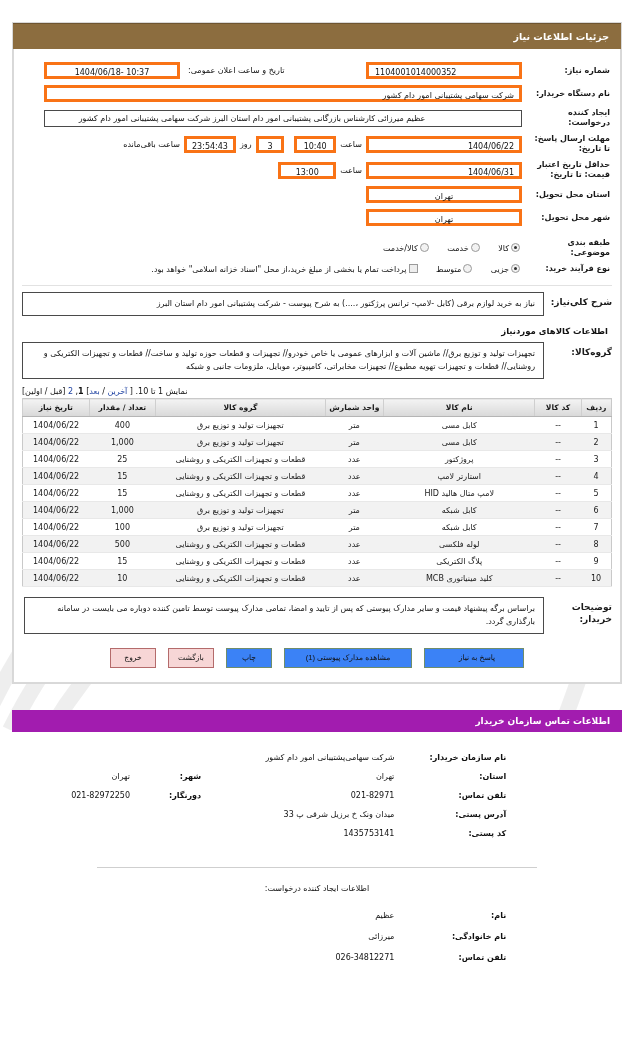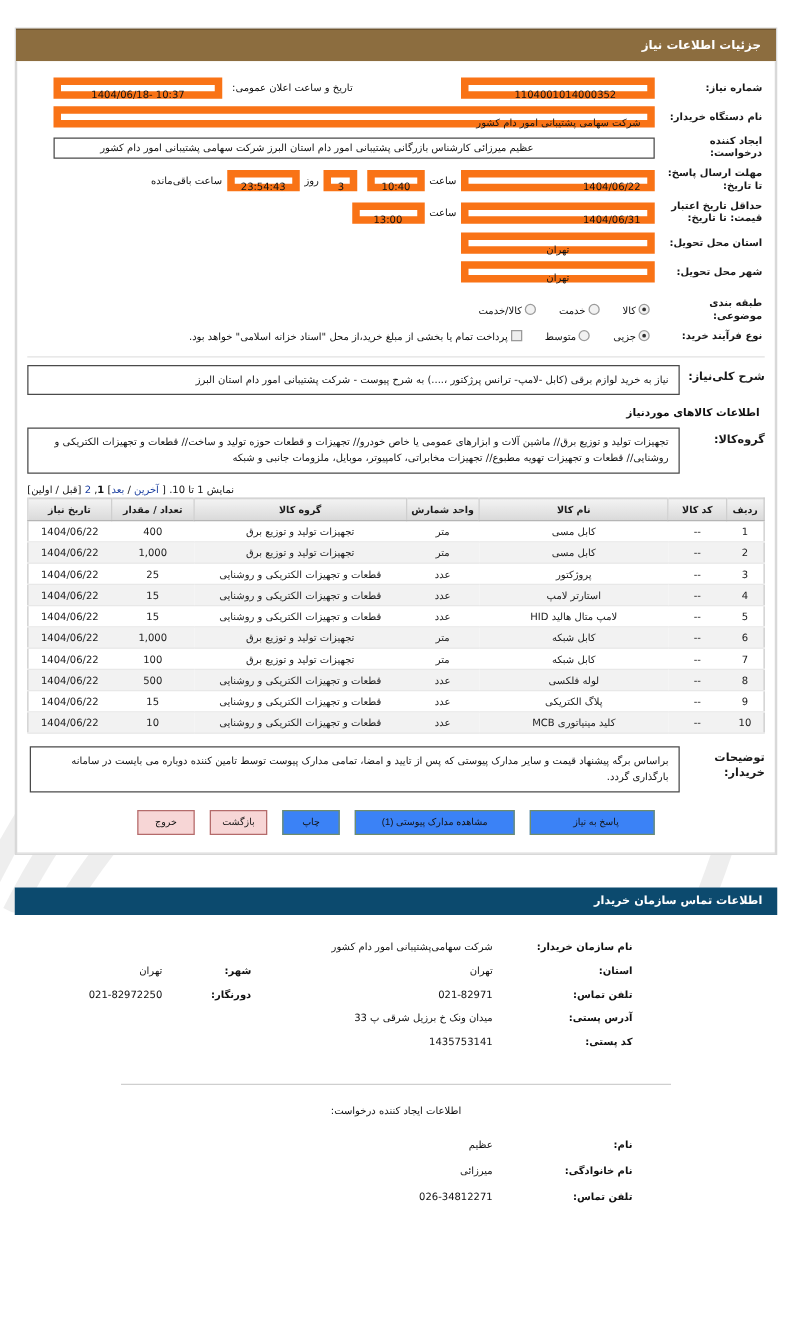--- a/index.html
+++ b/index.html
@@ -65,33 +65,33 @@
     text-align: right;
     font-weight: bold;
     font-size: 8px;
     color: #1a1a1a;
     white-space: normal;
     width: 88px;
     padding-right: 4px;
     line-height: 1.25;
   }
   .box {
-    border: 6px solid #f97316;
+    border: 3px solid #f97316;
     background: #fff;
     height: 17px;
     line-height: 15px;
     font-size: 8px;
     padding: 0 5px;
     text-align: right;
     white-space: nowrap;
     display: block;
     overflow: visible;
   }
   .box.center { text-align: center; }
-  .box.ltrnum { text-align: center; direction: ltr; padding-left: 17px; }
+  .box.ltrnum { text-align: left; direction: ltr; padding-left: 6px; }
   .inline-lbl { font-size: 8px; padding: 0 3px; white-space: nowrap; }
   .overflow-box {
     position: relative;
     border: 1px solid #4a4a4a;
     height: 17px;
   }
   .overflow-text {
     position: absolute;
     top: 0; right: 4px;
     line-height: 15px;
@@ -213,21 +213,21 @@
     color: #111;
   }
   .btn.green { background: #3b82f6; border-color: #6f8d6b; }
   .btn.pink  { background: #f7d6d6; border-color: #b46b6b; }
   .btn.wide  { min-width: 128px; }
   .btn.mid   { min-width: 100px; padding-left: 14px; }
 
   
   .contact-wrap { margin: 26px 12px 0 12px; }
   .contact-bar {
-    background: #0c4a6e;
+    background: #a21caf;
     color: #fff;
     font-weight: bold;
     font-size: 9px;
     padding: 6px 12px 6px 0;
     text-align: right;
   }
   table.contact {
     width: 100%;
     border-collapse: collapse;
     font-size: 8px;

